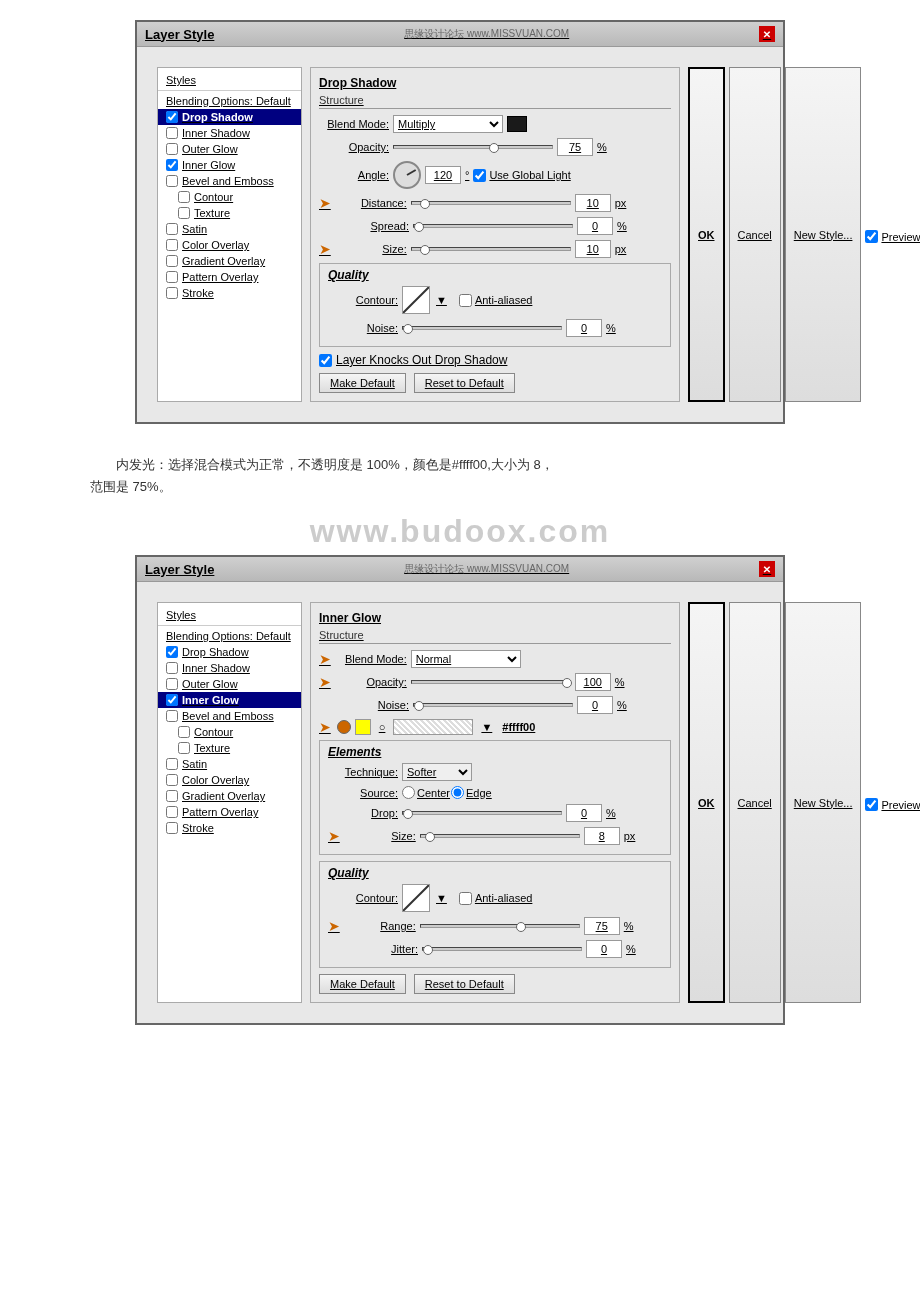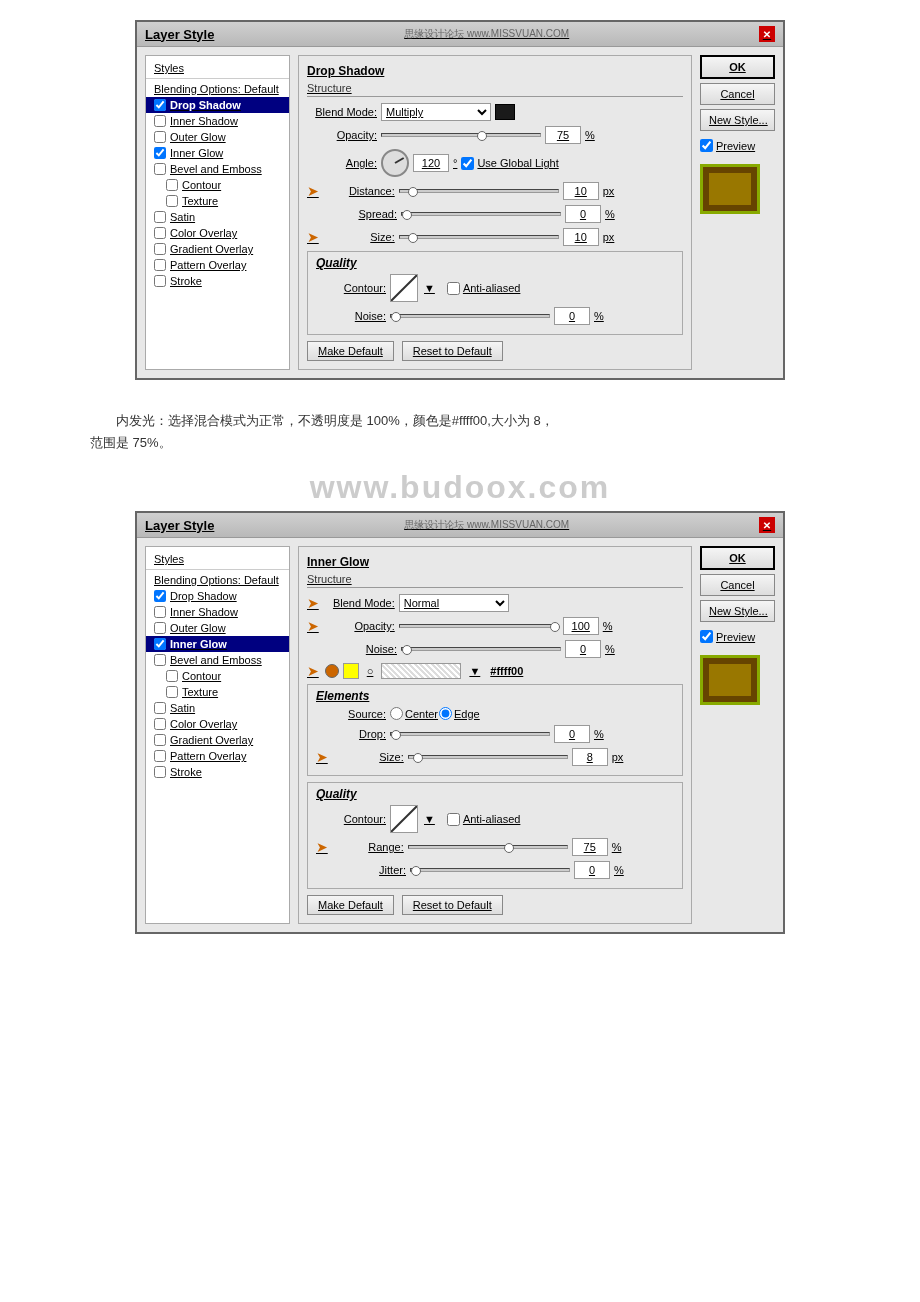--- a/index.html
+++ b/index.html
@@ -53,21 +53,21 @@
       font-size: 10px;
       display: flex;
       align-items: center;
       justify-content: center;
       cursor: pointer;
       font-weight: bold;
     }
 
     .dialog-body {
       display: flex;
-      padding: 8px;
+      padding: 20px;
       gap: 8px;
     }
 
     
     .dialog-sidebar {
       width: 145px;
       flex-shrink: 0;
       border: 1px solid #aaa;
       background: #fff;
       padding: 4px 0;
@@ -255,21 +255,21 @@
       border: 1px solid #888;
       background: linear-gradient(to bottom, #f5f5f5, #ddd);
       cursor: pointer;
       min-width: 70px;
       text-align: center;
     }
 
     
     .dialog-actions {
       display: flex;
-      flex-direction: column;
+      flex-direction: row;
       gap: 4px;
       width: 75px;
       flex-shrink: 0;
     }
 
     .action-btn {
       padding: 4px 8px;
       font-size: 11px;
       border: 1px solid #888;
       background: linear-gradient(to bottom, #f5f5f5, #ddd);
@@ -513,20 +513,24 @@
           <div class="form-row">
             <span class="form-label">Noise:</span>
             <div class="slider-track">
               <div class="slider-thumb" style="left:0%;"></div>
             </div>
             <input class="number-input" type="text" value="0" style="">
             <span class="unit-label">%</span>
           </div>
         </div>
 
+        <div class="form-row">
+          <input type="checkbox" checked="" style="">
+          <span>Layer Knocks Out Drop Shadow</span>
+        </div>
 
         <div class="bottom-buttons">
           <button class="btn">Make Default</button>
           <button class="btn">Reset to Default</button>
         </div>
       </div>
 
       <div class="dialog-actions">
         <button class="action-btn default-btn">OK</button>
         <button class="action-btn">Cancel</button>
@@ -657,20 +661,26 @@
           <div style="width: 16px; height: 16px; background: #ffff00; border: 1px solid #999;"></div>
           <span style="margin: 0 4px; font-size: 11px;">○</span>
           <div class="pattern-swatch"></div>
           <span style="margin-left: 4px; font-size: 11px;">▼</span>
           <span class="color-hex-display" style="margin-left:6px;">#ffff00</span>
         </div>
 
         <div class="section-box">
           <div class="section-box-title">Elements</div>
 
+          <div class="form-row">
+            <span class="form-label">Technique:</span>
+            <select style="width:70px; height:18px; font-size:11px; border:1px solid #999;">
+              <option>Softer</option>
+            </select>
+          </div>
 
           <div class="form-row">
             <span class="form-label">Source:</span>
             <div class="radio-group">
               <label class="radio-label">
                 <input type="radio" name="source" style="">
                 <span>Center</span>
               </label>
               <label class="radio-label">
                 <input type="radio" name="source" checked="" style="">

